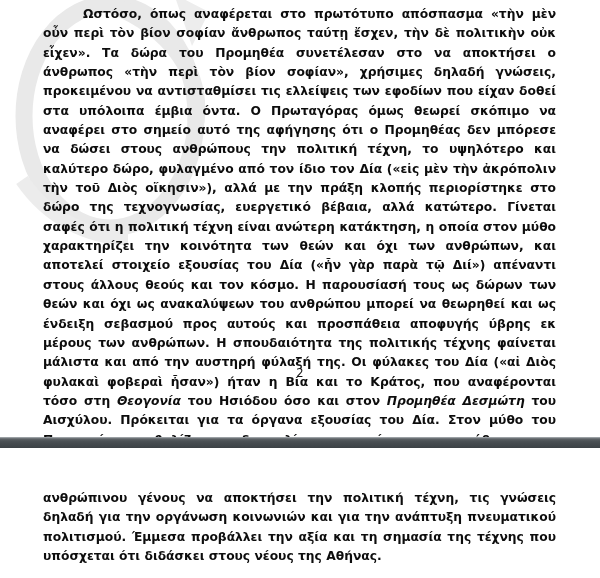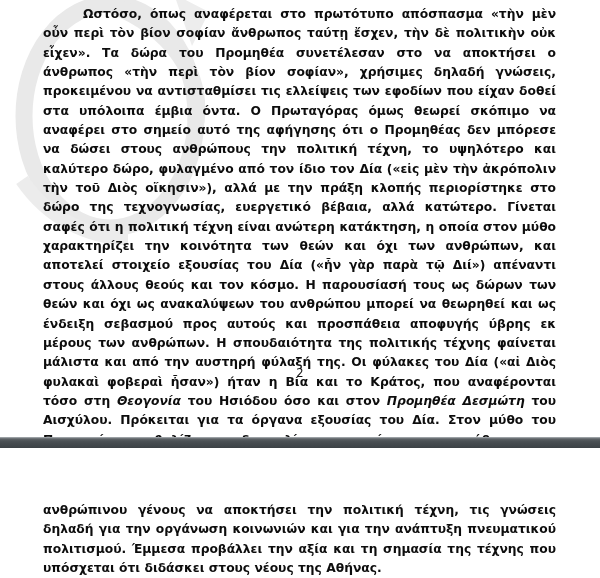--- a/index.html
+++ b/index.html
@@ -55,21 +55,21 @@
     z-index: 2;
     text-align: justify;
     text-justify: inter-word;
     font-size: 12.3px;
     line-height: 19.35px;
     color: #0d0d0d;
     letter-spacing: -0.02px;
     word-spacing: 0.1px;
   }
   .page-one .text-body { top: 5px; }
-  .page-two .text-body { top: 53px; }
+  .page-two .text-body { top: 41px; }
 
   .text-body p {
     margin: 0;
     text-align: justify;
     font-weight: bold;
   }
   .indent-first { text-indent: 40px; }
 
   i, .it { font-style: italic; }
 

